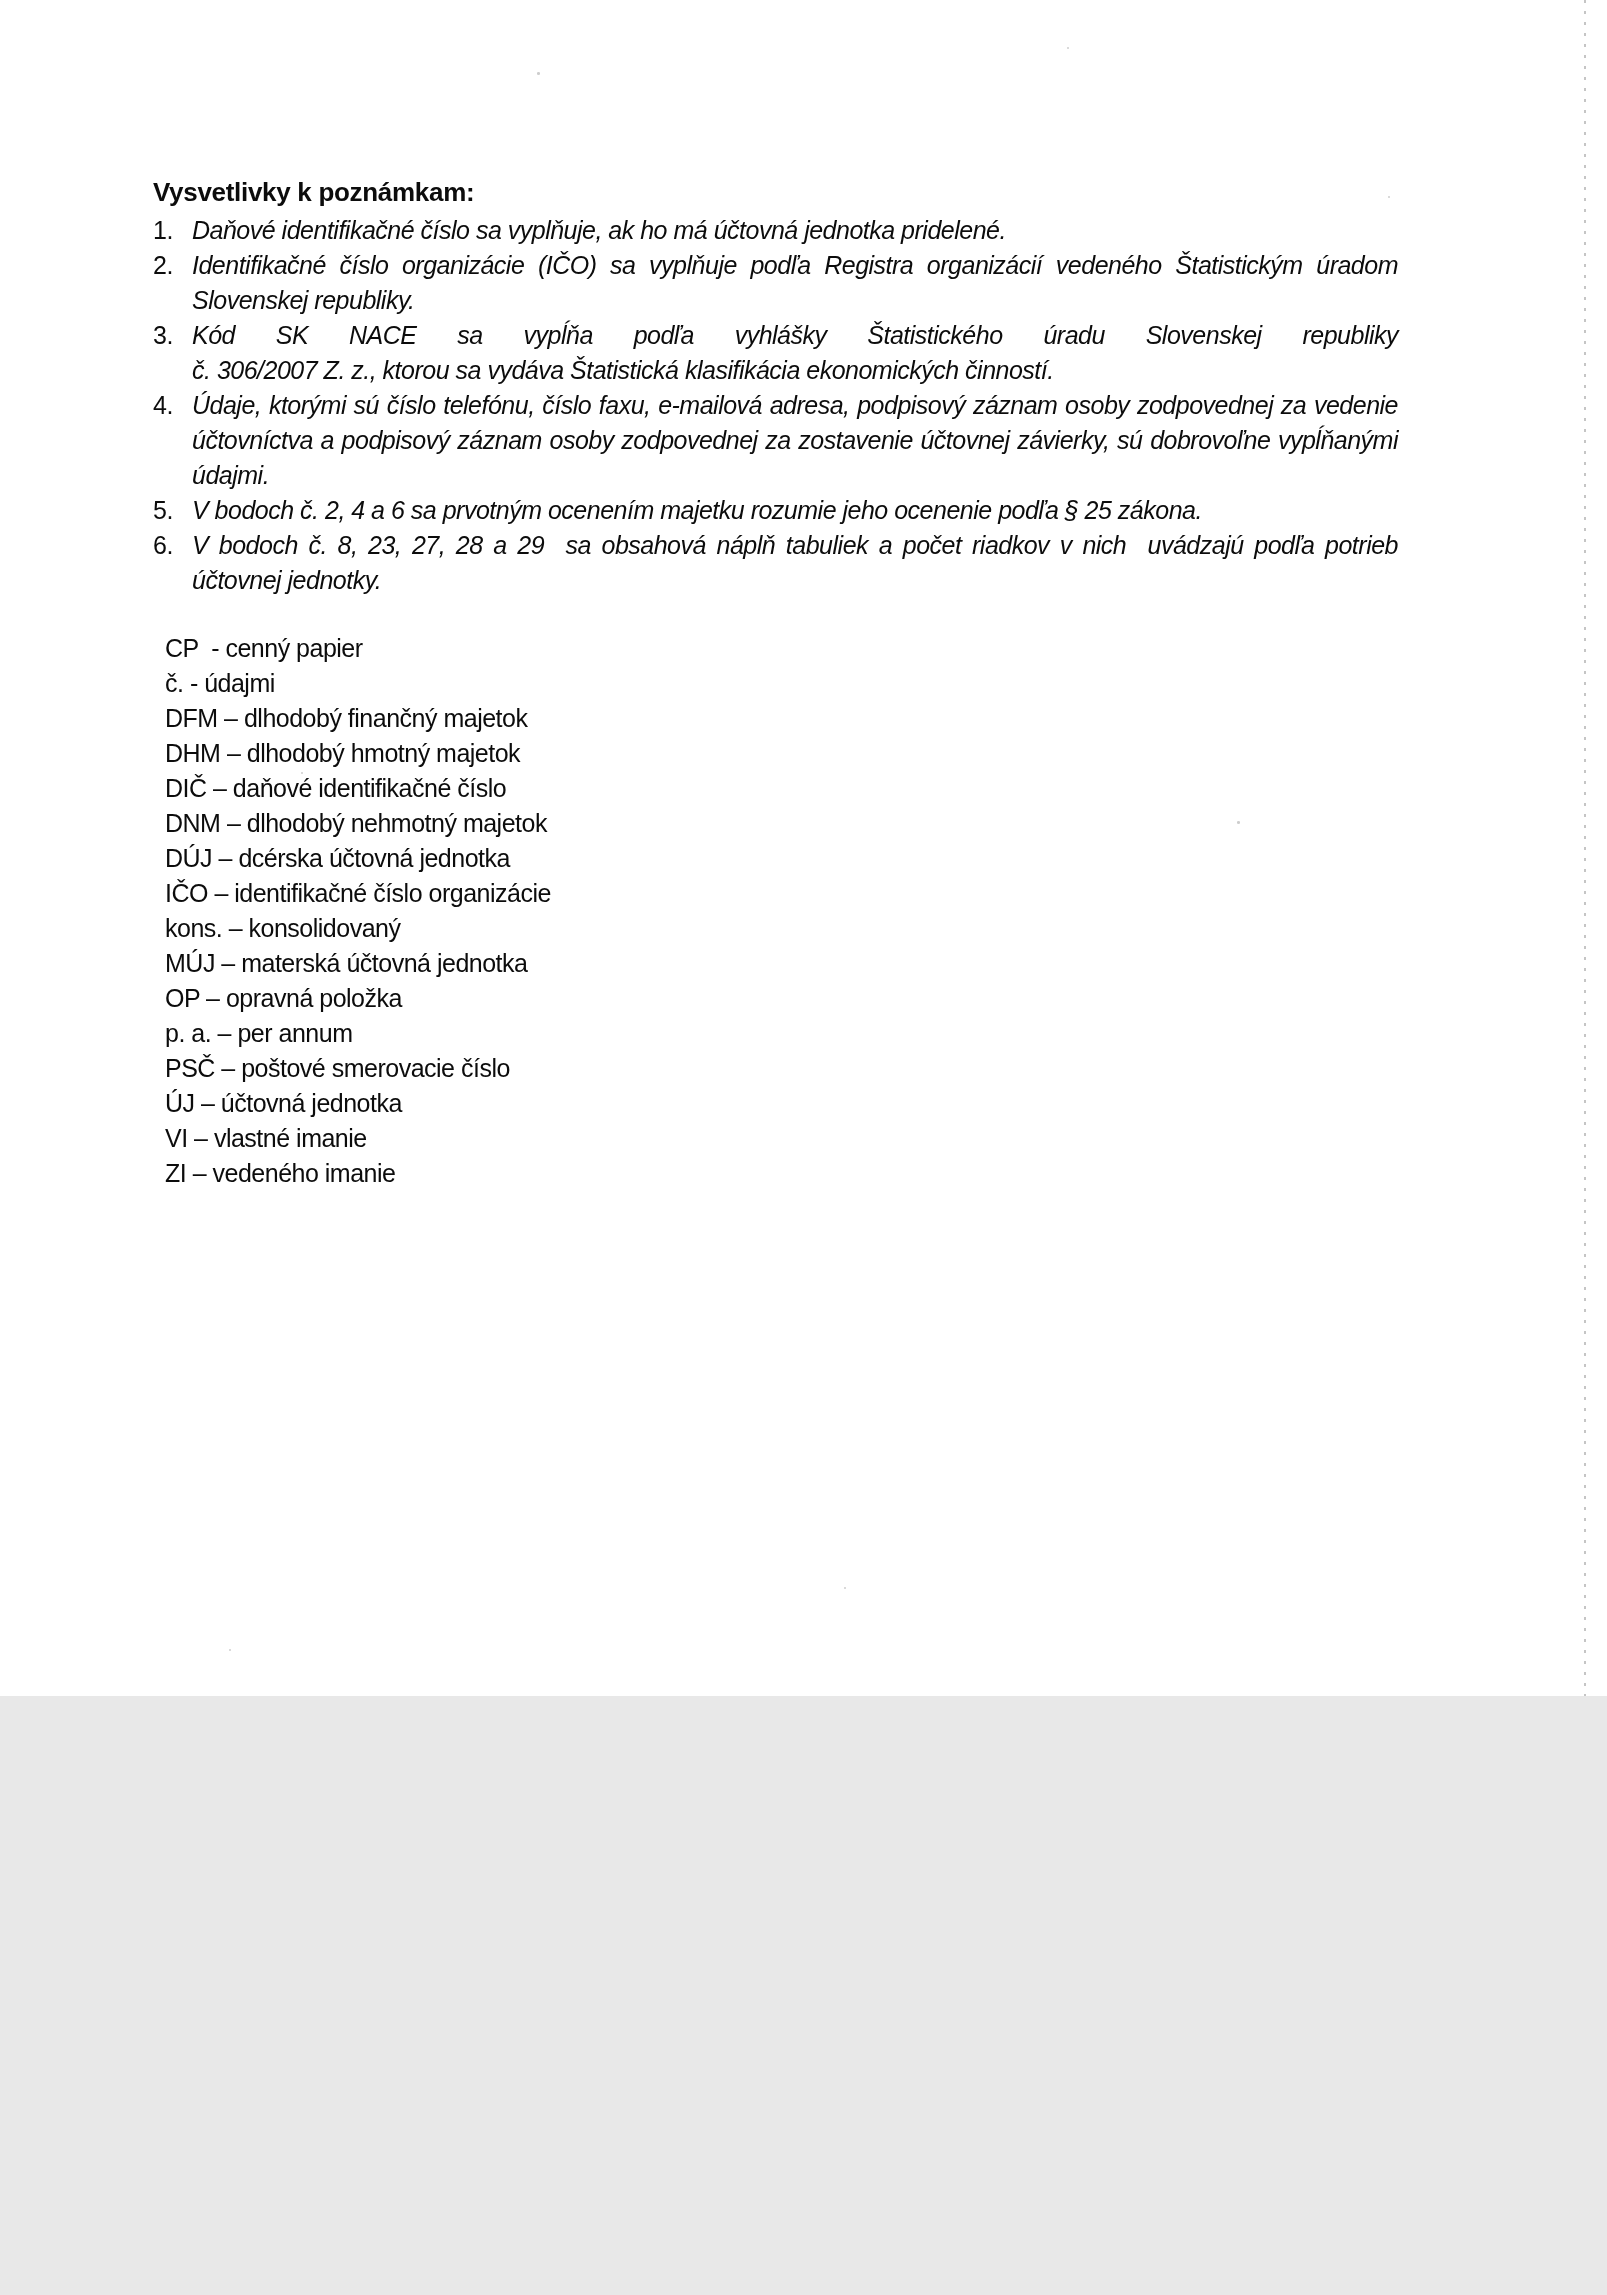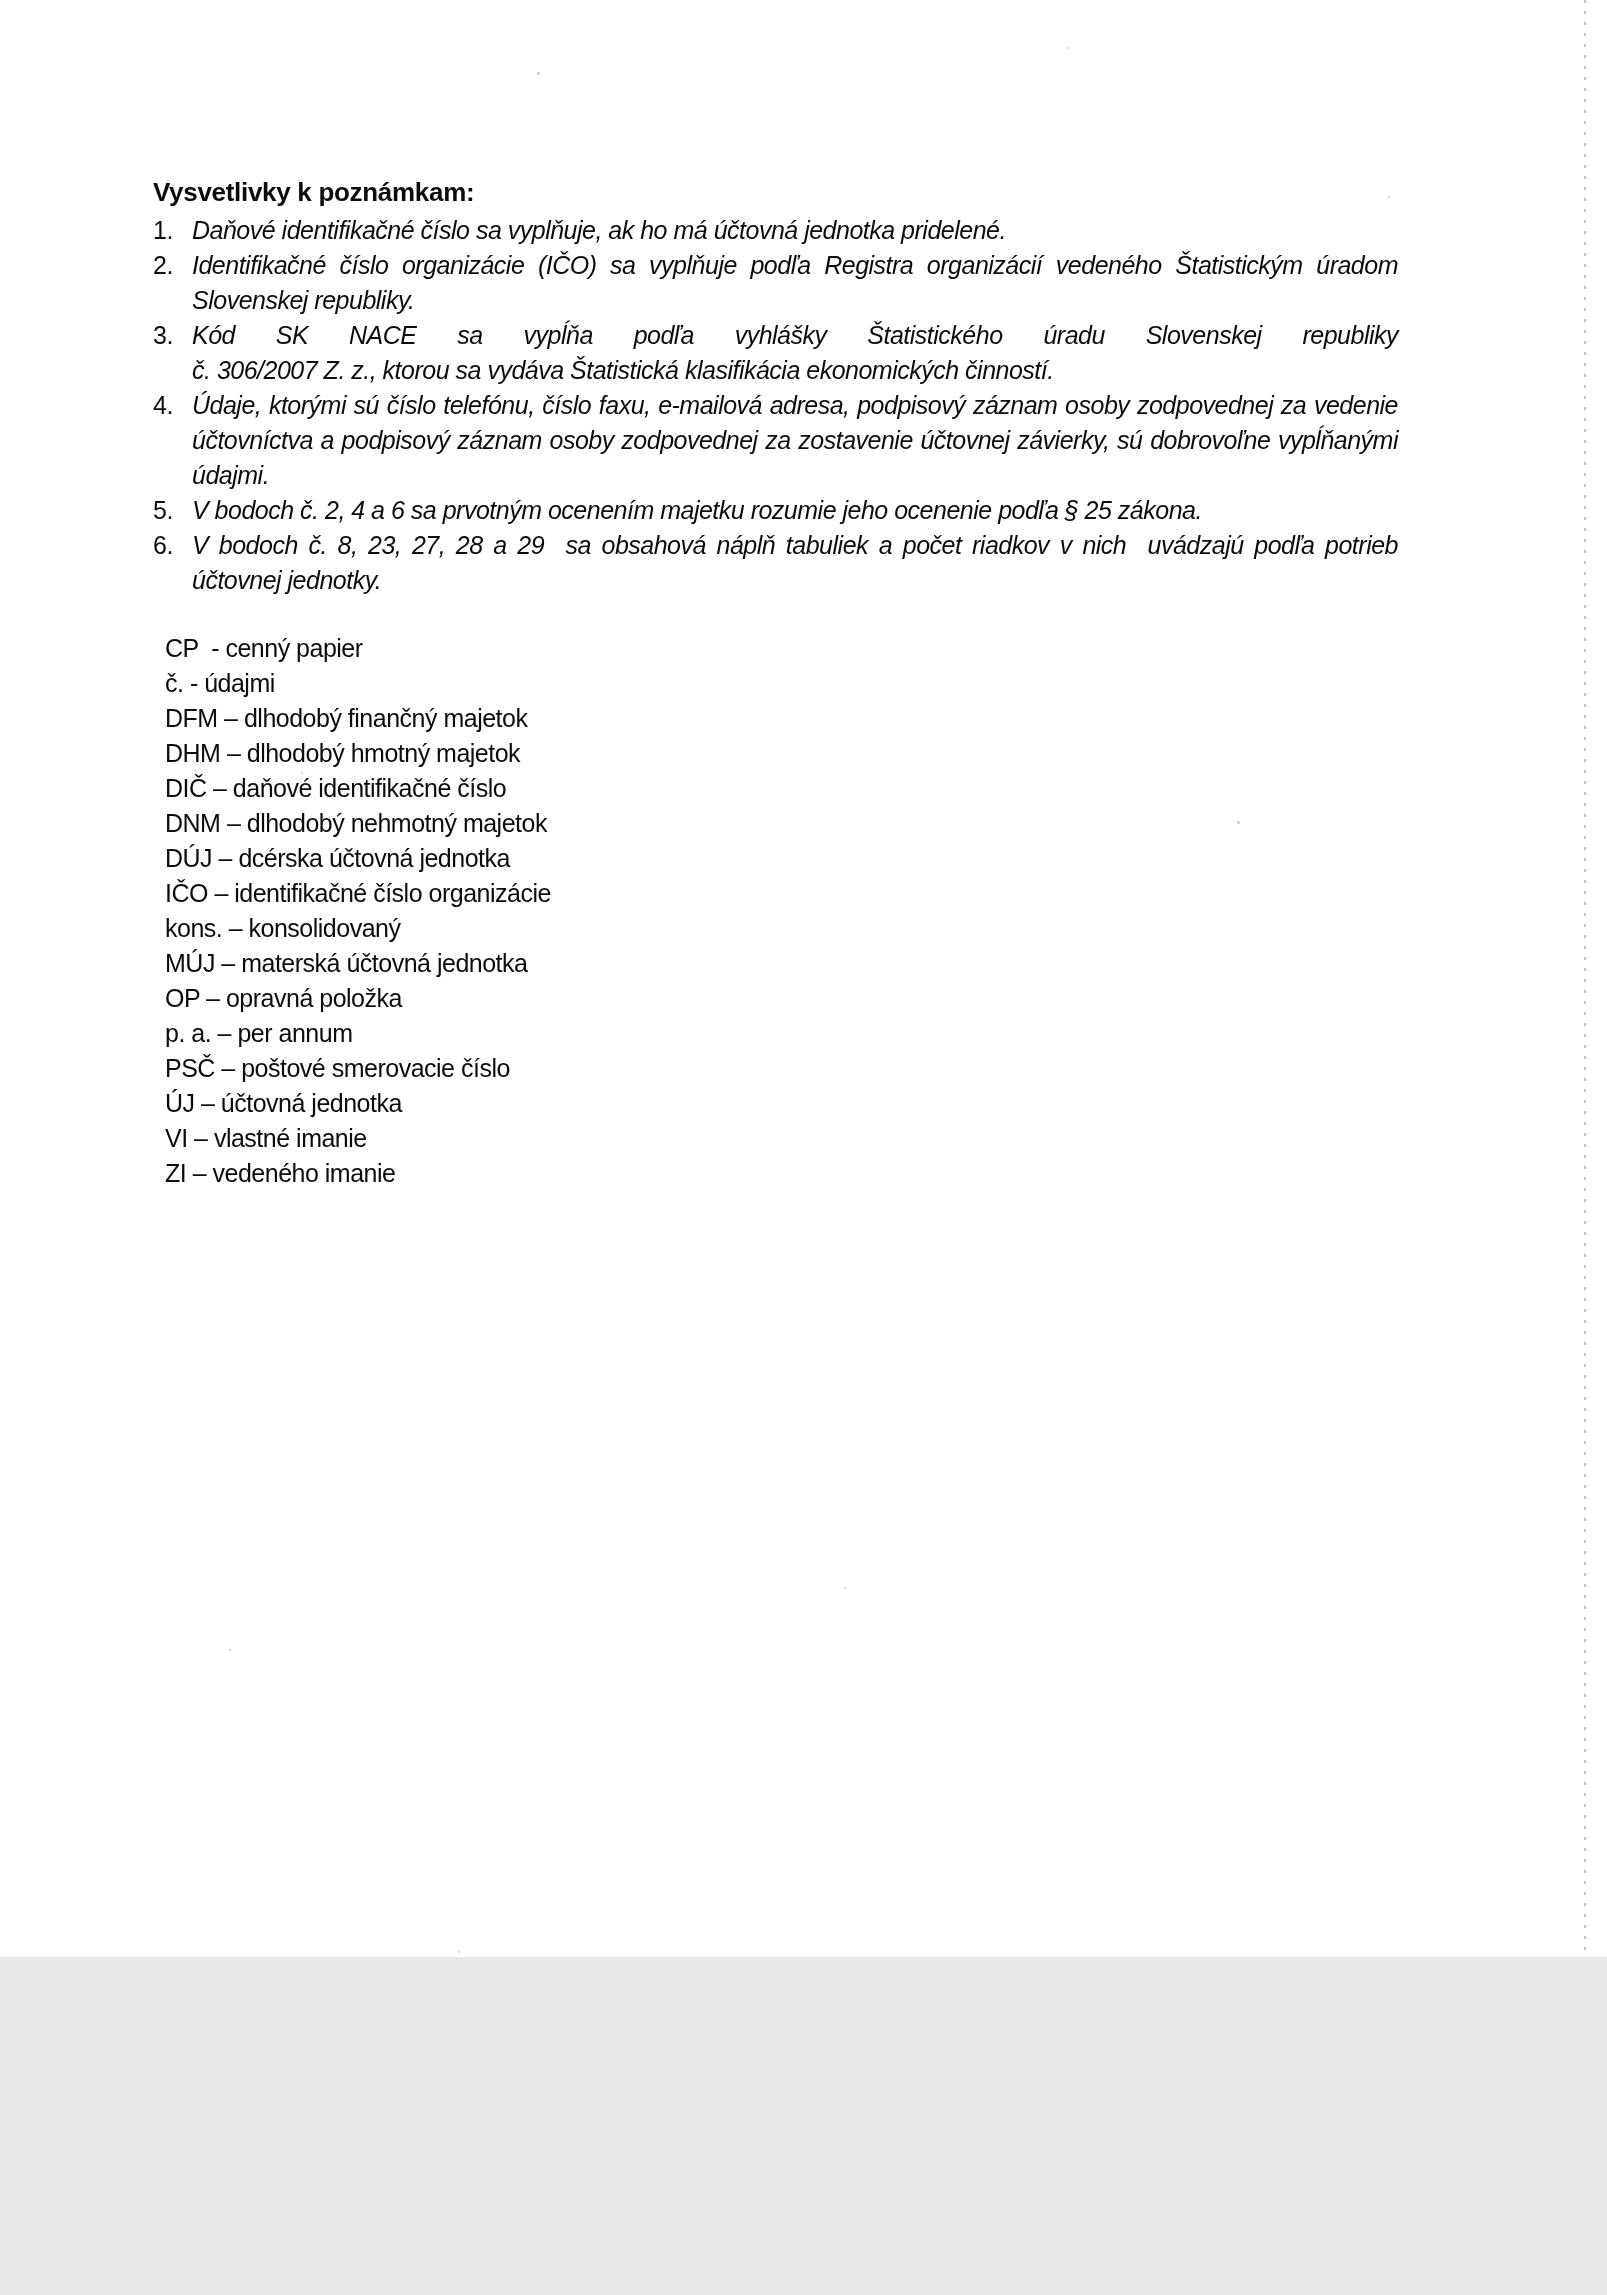--- a/index.html
+++ b/index.html
@@ -1,20 +1,20 @@
 <!DOCTYPE html>
 <html lang="sk" style="font-size:10.5px"><head>
 <meta charset="utf-8">
 <title>Strana 25</title>
 <style>
   html, body { margin: 0; padding: 0; background: #e8e8e8; }
   .page {
     position: relative;
     width: 1608px;
-    height: 1957px;
+    height: 1696px;
     background: #ffffff;
     font-family: "Liberation Sans", sans-serif;
     color: #0c0c0c;
     overflow: hidden;
   }
   .content {
     position: absolute;
     left: 153px;
     top: 175px;
     width: 1245px;

